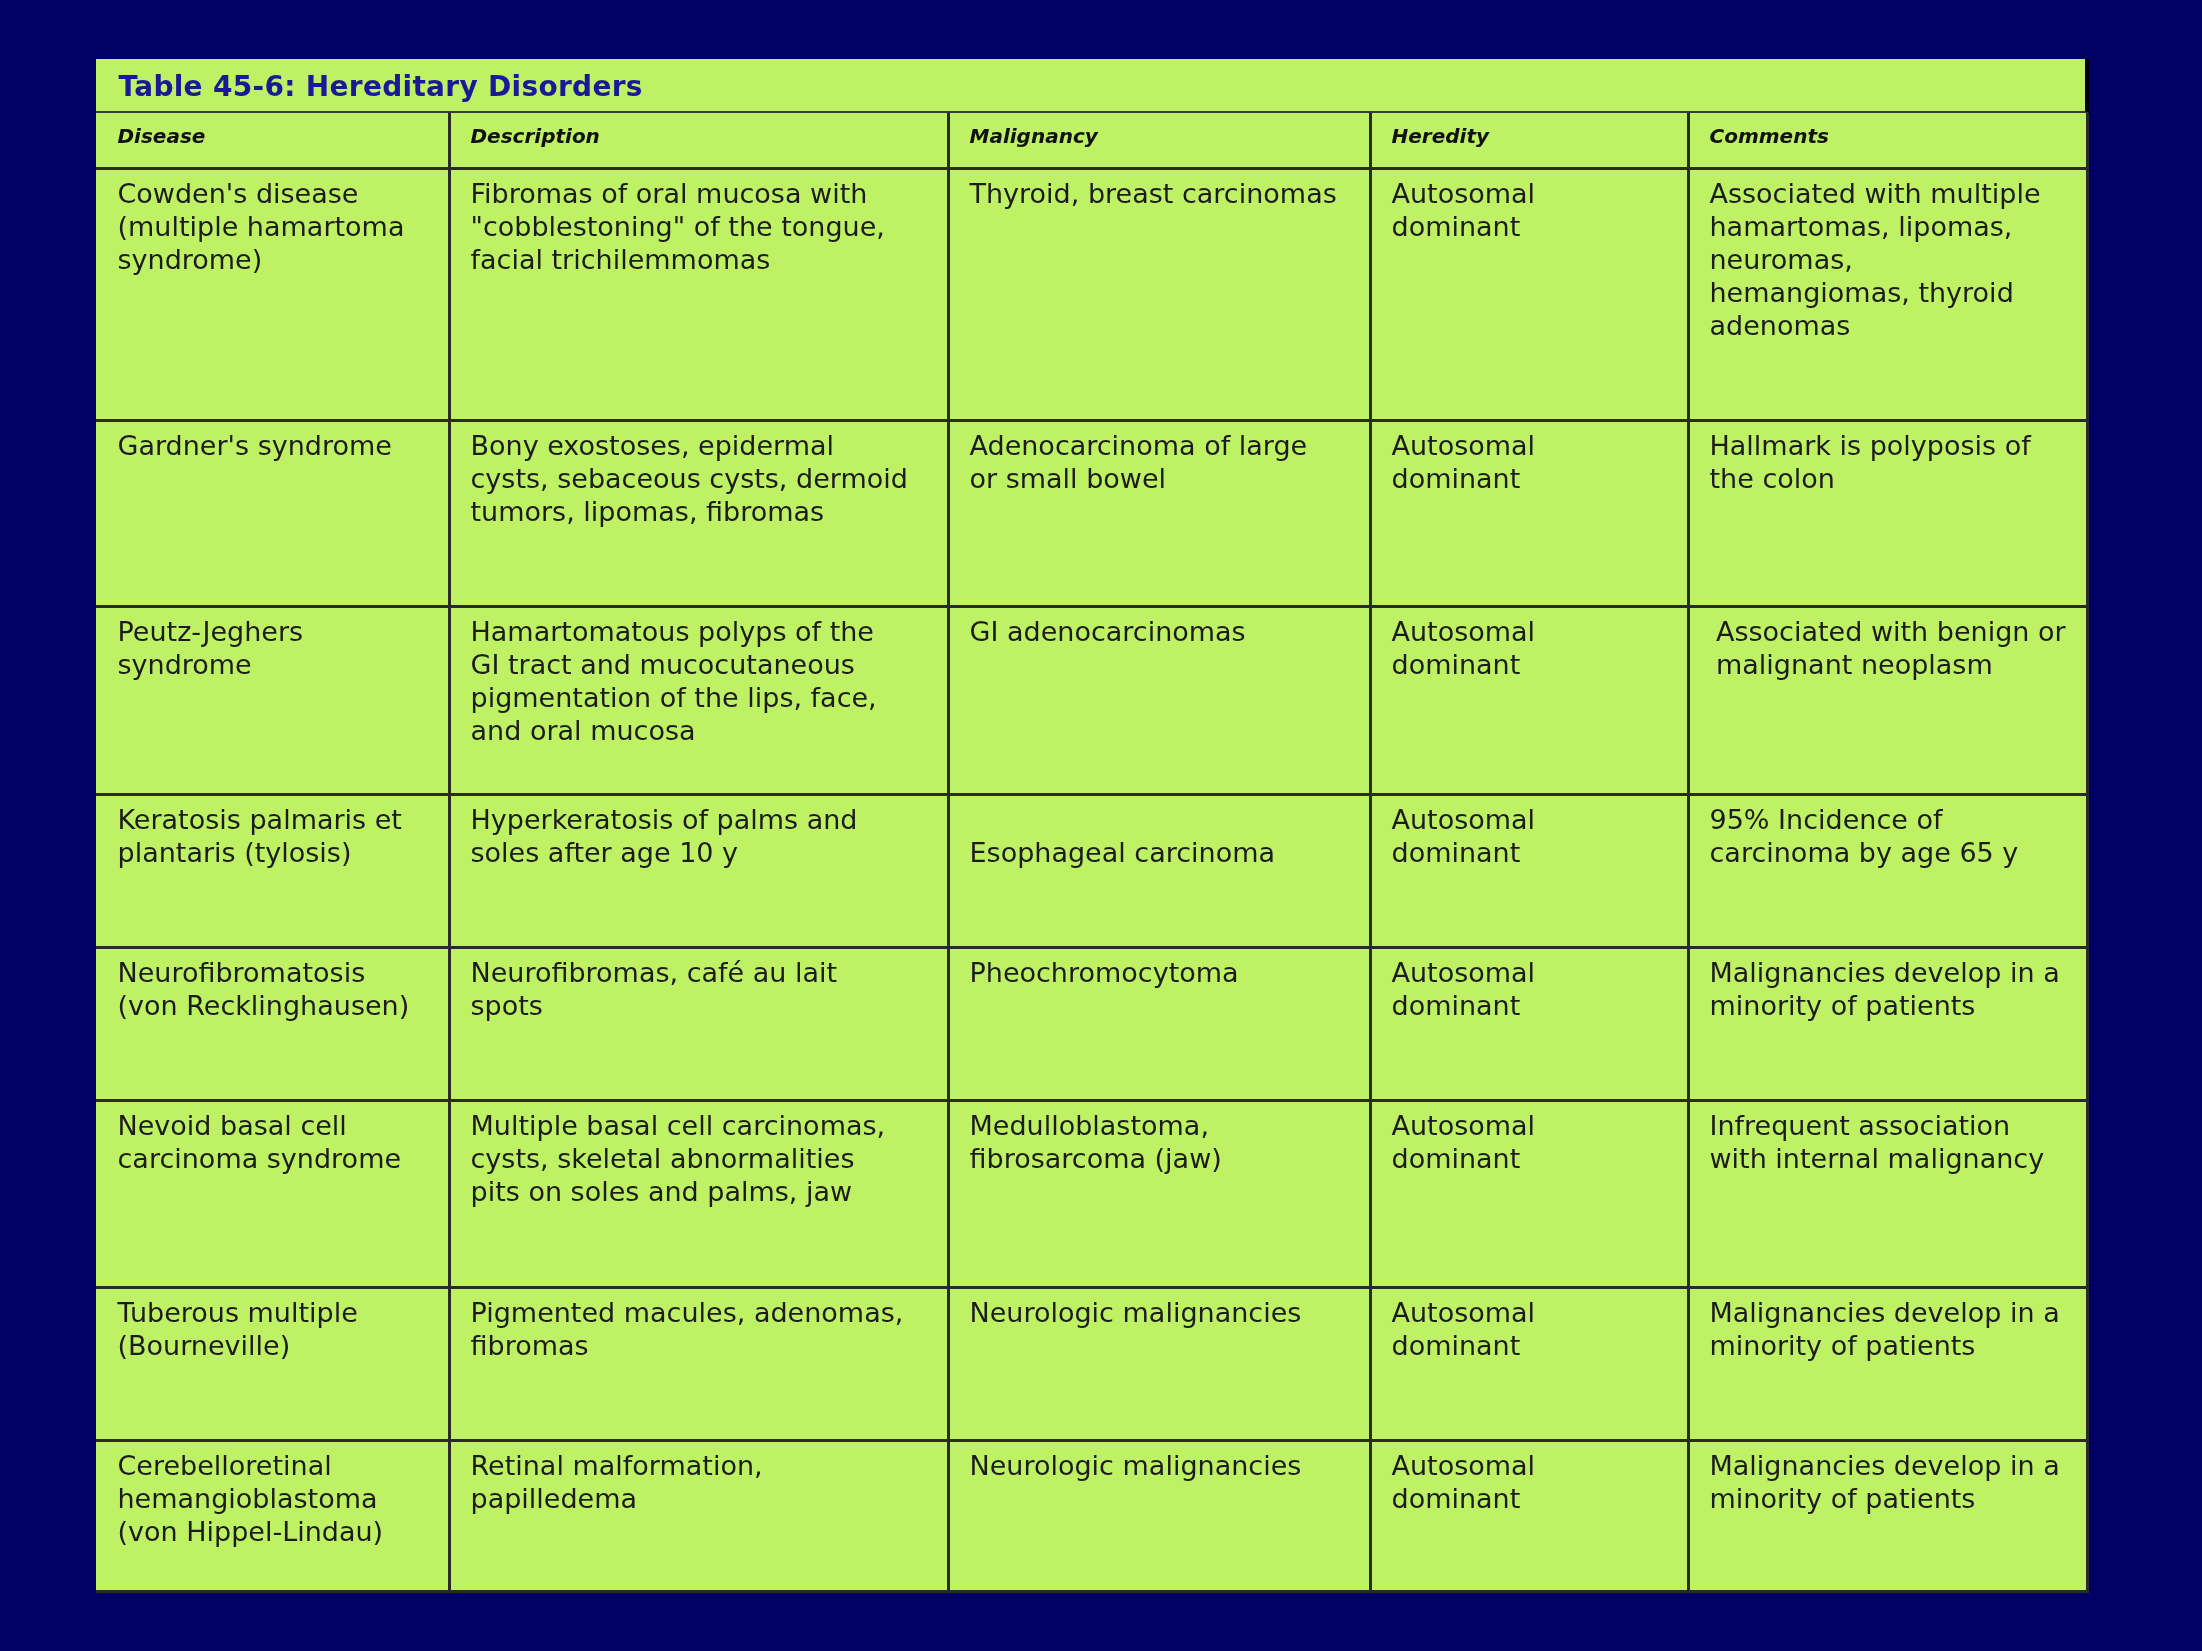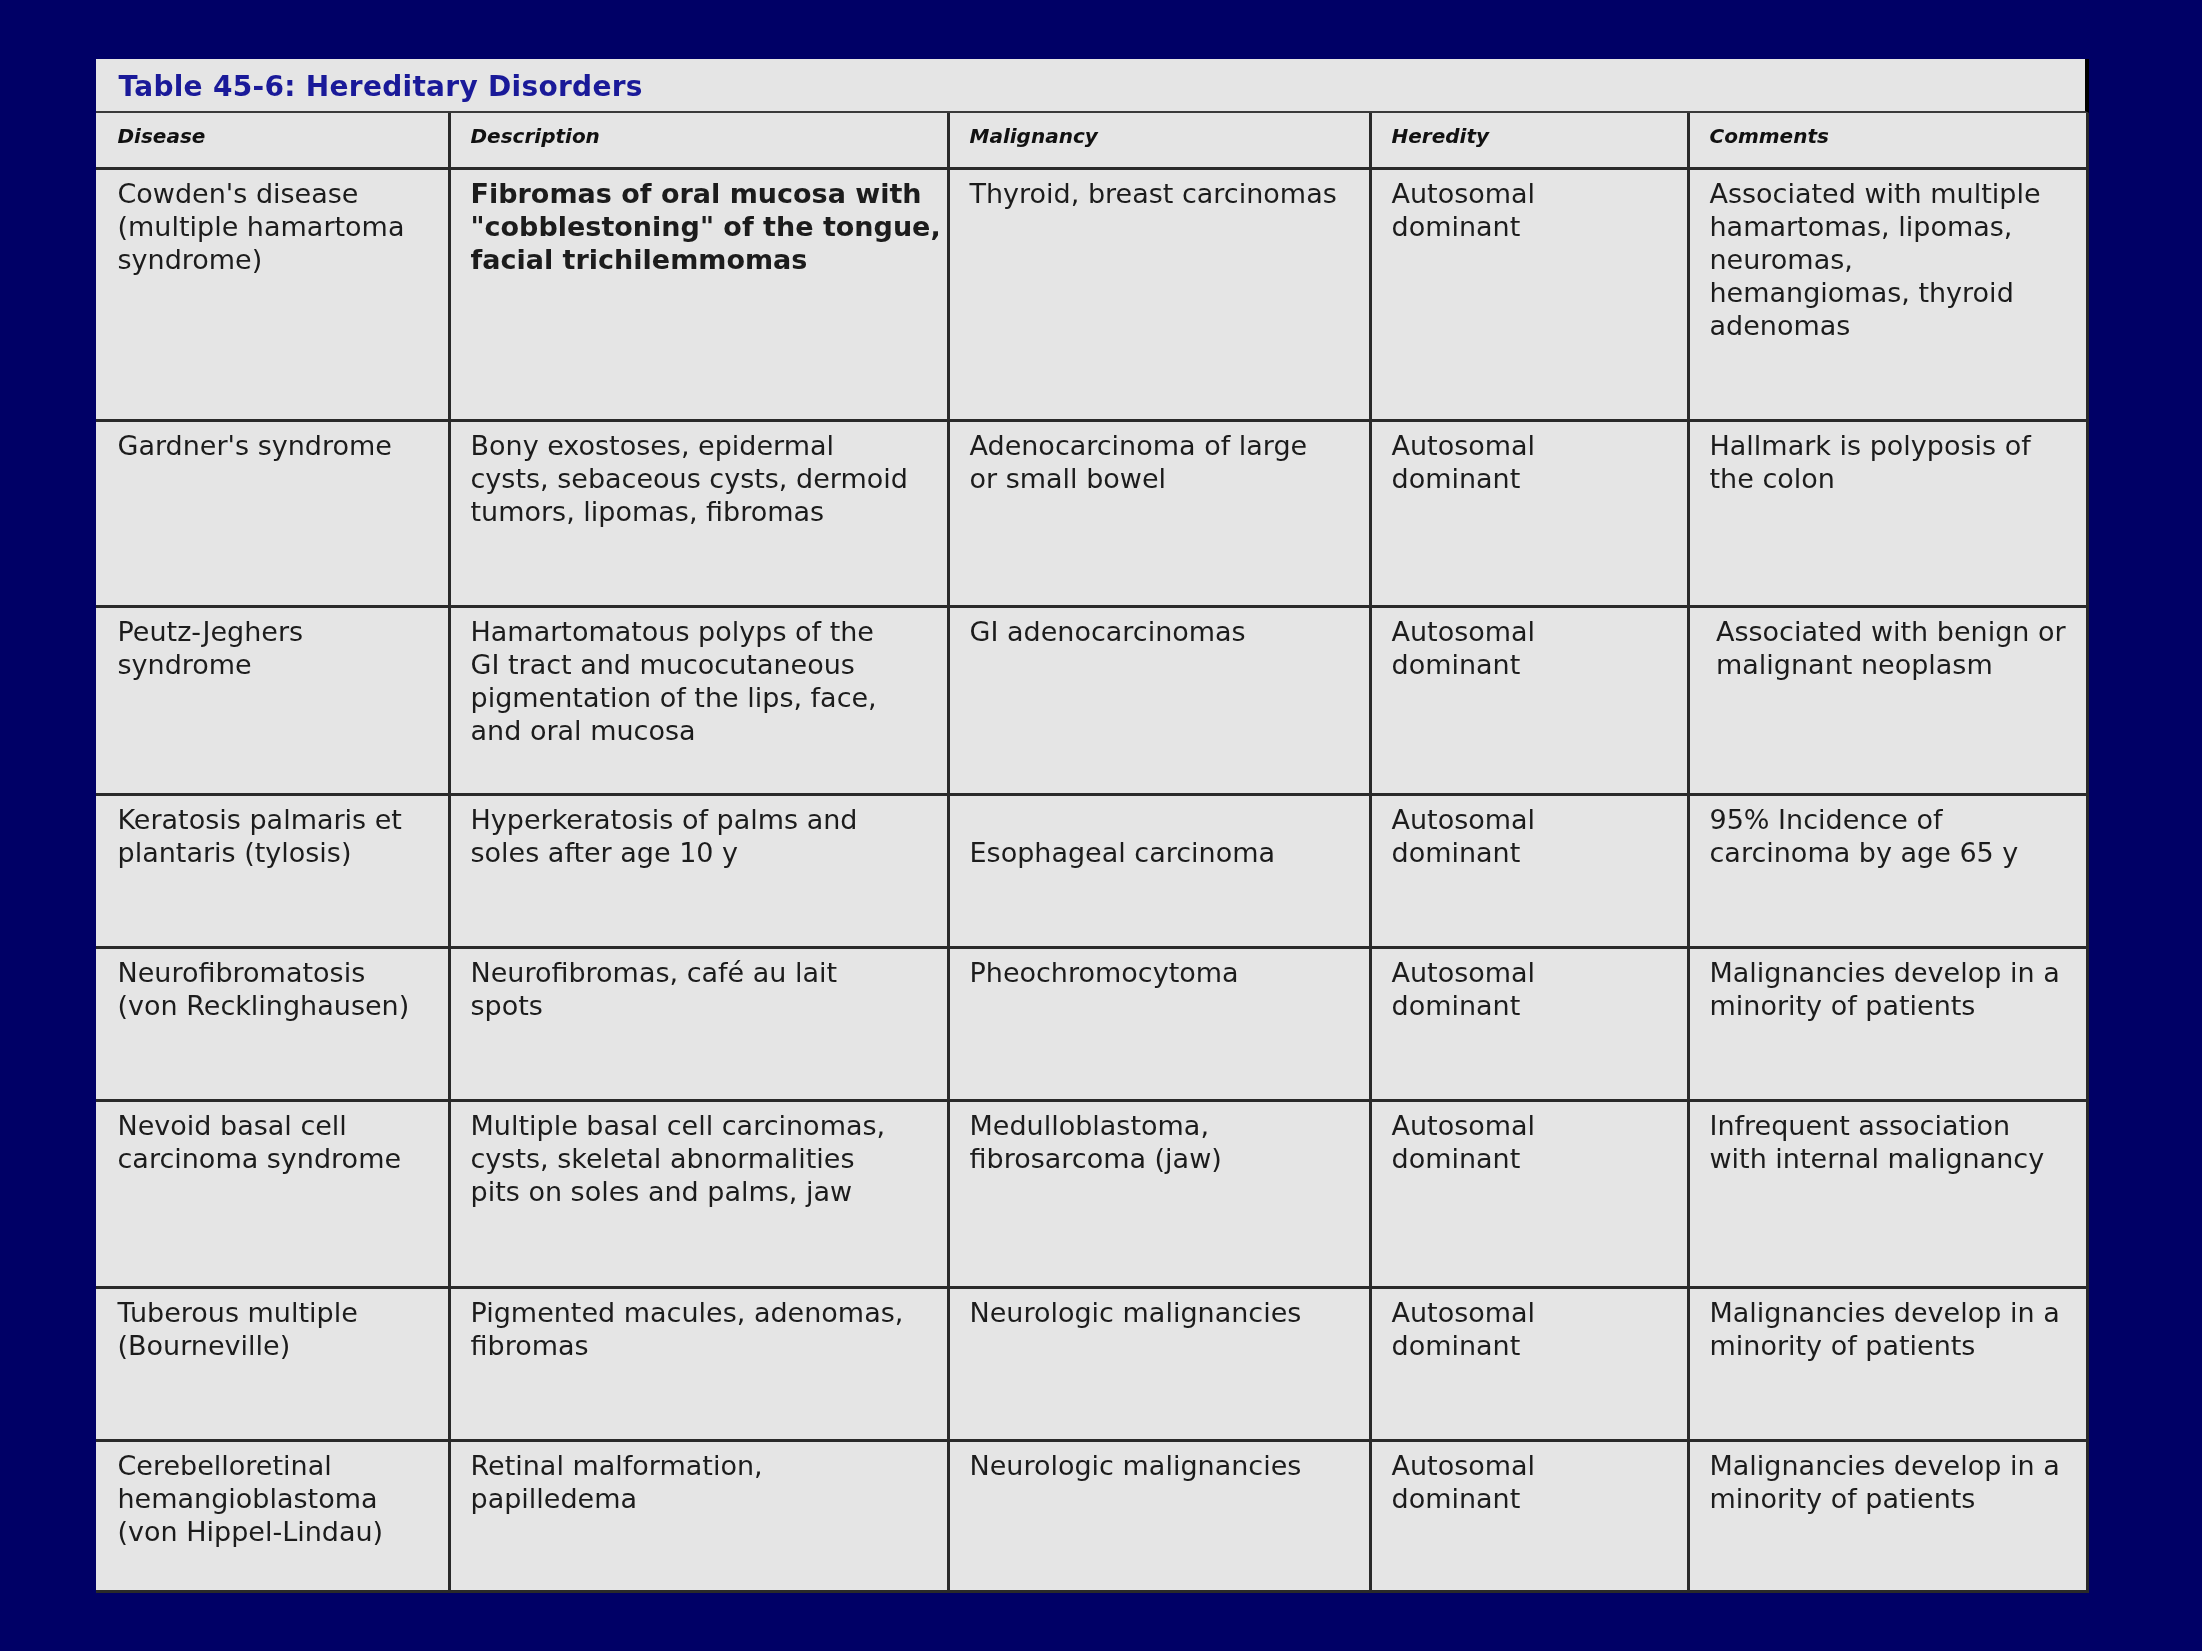--- a/index.html
+++ b/index.html
@@ -4,21 +4,21 @@
 <style>
   html, body { margin:0; padding:0; }
   body {
     width:2203px; height:1652px; overflow:hidden;
     background:#000066;
     font-family:"DejaVu Sans","Liberation Sans",sans-serif;
     position:relative;
   }
   #table {
     position:absolute; left:96px; top:59px; width:1993px; height:1533px;
-    background:#e5e5e5;
+    background:#bef264;
   }
   .title-box {
     position:absolute; left:0; top:0; width:1993px; height:54px;
     box-sizing:border-box;
     border-right:4.3px solid #000;
     border-bottom:2.6px solid #3a3a3a;
   }
   .title-text {
     position:absolute; left:22.4px; top:11.2px;
     font-size:28px; font-weight:bold; color:#1a1a99;
@@ -56,21 +56,21 @@
       <div class="hcell" style="left: 1274px; top: 54px; width: 317px; height: 55px;">Heredity</div>
       <div class="hcell" style="left: 1592px; top: 54px; width: 401px; height: 55px;">Comments</div>
     </div>
   <div id="body-rows">
       <div>
         <div class="cell" style="left: 0px; top: 109px; width: 353px; height: 251px;">
           <span class="line">Cowden's disease</span>
           <span class="line">(multiple hamartoma</span>
           <span class="line">syndrome)</span>
         </div>
-        <div class="cell" style="left: 353px; top: 109px; width: 499px; height: 251px; font-weight: bold;">
+        <div class="cell" style="left: 353px; top: 109px; width: 499px; height: 251px;">
           <span class="line">Fibromas of oral mucosa with</span>
           <span class="line">"cobblestoning" of the tongue,</span>
           <span class="line">facial trichilemmomas</span>
         </div>
         <div class="cell" style="left: 852px; top: 109px; width: 422px; height: 251px;">
           <span class="line">Thyroid, breast carcinomas</span>
         </div>
         <div class="cell" style="left: 1274px; top: 109px; width: 317px; height: 251px;">
           <span class="line">Autosomal</span>
           <span class="line">dominant</span>

